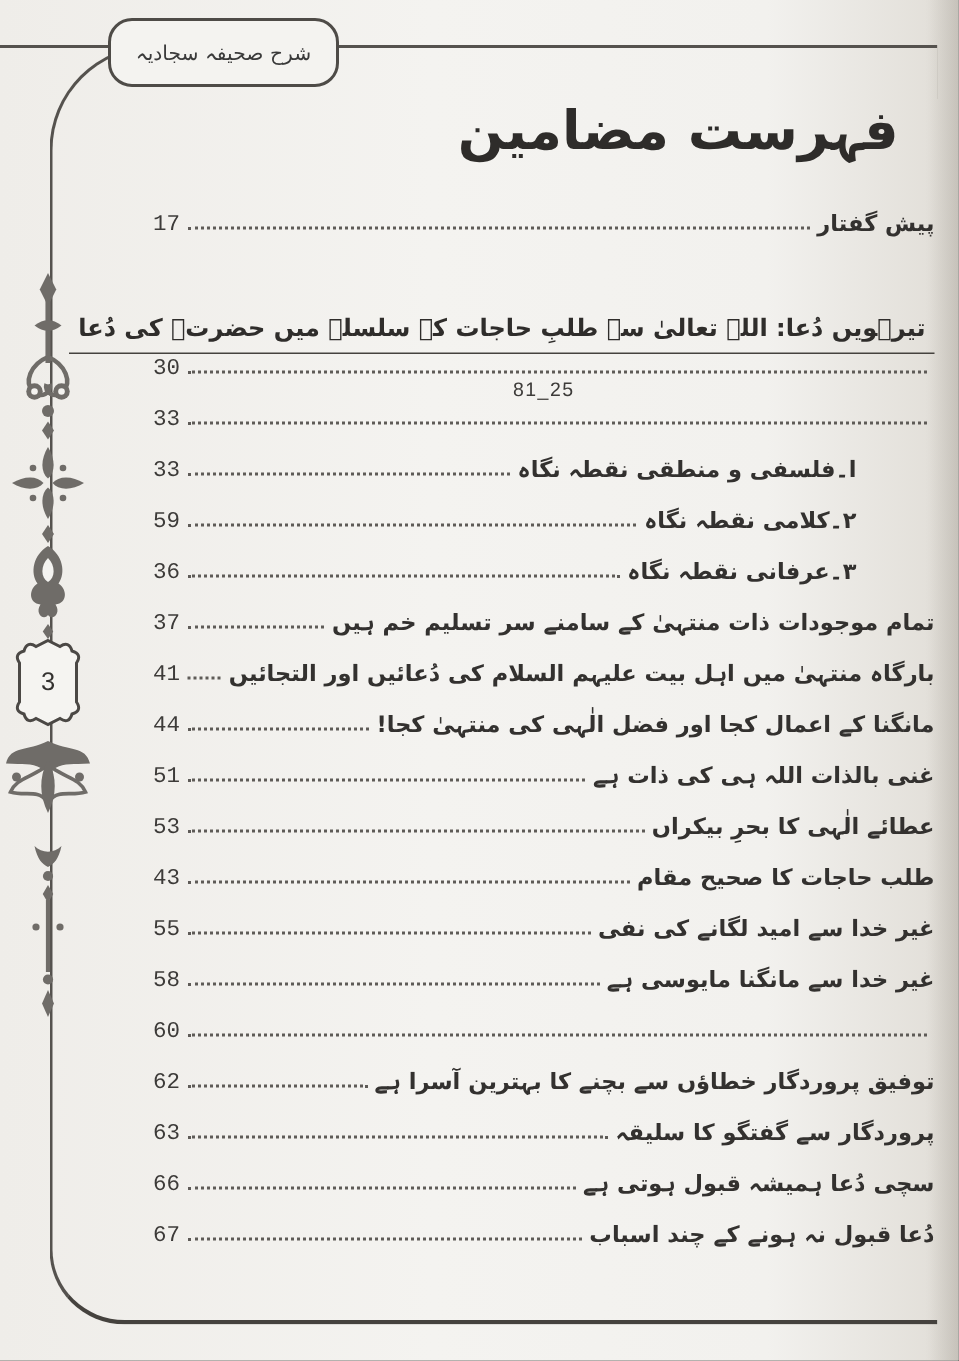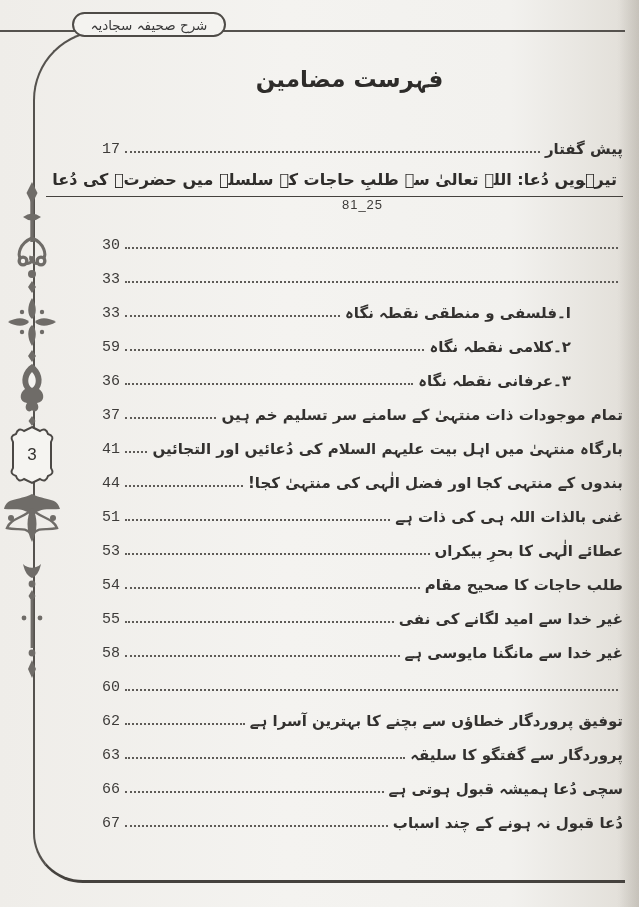--- a/index.html
+++ b/index.html
@@ -24,31 +24,31 @@
   }
   .frame {
     position:absolute; left:33px; top:30px; right:14px; bottom:24px;
     border-left:2px solid #55524e;
     border-top:2px solid #55524e;
     border-bottom:3px solid #45423e;
     border-right:none;
     border-radius:70px 0 0 50px;
   }
   .header-pill {
-    position:absolute; left:72px; top:12px; width:154px; height:25px;
+    position:absolute; left:72px; top:12px; width:154px; height:46px;
     background:#f4f3f0;
     border:2px solid #4e4b47;
     border-radius:16px;
     display:flex; align-items:center; justify-content:center;
     direction:rtl; font-size:13.5px; color:#3a3a3a; z-index:3;
   }
   .page-title {
     position:absolute; left:100px; right:40px; top:66px;
-    text-align:center; direction:rtl;
-    font-size:23px; font-weight:bold; color:#2e2c2a;
+    text-align:right; direction:rtl;
+    font-size:36px; font-weight:bold; color:#2e2c2a;
     letter-spacing:0.5px;
   }
   .toc {
     position:absolute; left:102px; right:16px; top:130px;
     direction:rtl;
   }
   .toc-row {
     height:34px;
     display:flex; align-items:flex-end;
     padding-bottom:7px;
@@ -71,23 +71,24 @@
   }
   .section-wrap {
     height:62px; text-align:center; padding-top:6px;
   }
   .section-heading {
     display:inline-block; direction:rtl;
     font-size:16px; font-weight:bold; color:#2f2d2b;
     border-bottom:1.5px solid #45423e;
     padding:0 6px 7px 6px;
     white-space:nowrap;
+    margin-top:39px;
   }
   .section-range {
-    margin-top:0;
+    margin-top:16px;
     font-family:"Liberation Sans", sans-serif;
     font-size:13px; letter-spacing:1px; color:#3d3b39;
     direction:ltr;
   }
   .ornament {
     position:absolute; left:4px; top:182px; width:56px; height:500px;
     z-index:2;
   }
   .badge {
     position:absolute; left:7px; top:425px; width:50px; height:60px; z-index:4;
@@ -225,41 +226,41 @@
       <span class="p">37</span>
     </div>
 
     <div class="toc-row">
       <span class="t">بارگاہ منتہیٰ میں اہل بیت علیہم السلام کی دُعائیں اور التجائیں</span>
       <span class="dots"></span>
       <span class="p">41</span>
     </div>
 
     <div class="toc-row">
-      <span class="t">بندوں کے منتہی کجا اور فضل الٰہی کی منتہیٰ کجا!</span>
+      <span class="t">مانگنا کے اعمال کجا اور فضل الٰہی کی منتہیٰ کجا!</span>
       <span class="dots"></span>
       <span class="p">44</span>
     </div>
 
     <div class="toc-row">
       <span class="t">غنی بالذات اللہ ہی کی ذات ہے</span>
       <span class="dots"></span>
       <span class="p">51</span>
     </div>
 
     <div class="toc-row">
       <span class="t">عطائے الٰہی کا بحرِ بیکراں</span>
       <span class="dots"></span>
       <span class="p">53</span>
     </div>
 
     <div class="toc-row">
       <span class="t">طلب حاجات کا صحیح مقام</span>
       <span class="dots"></span>
-      <span class="p">54</span>
+      <span class="p">43</span>
     </div>
 
     <div class="toc-row">
       <span class="t">غیر خدا سے امید لگانے کی نفی</span>
       <span class="dots"></span>
       <span class="p">55</span>
     </div>
 
     <div class="toc-row">
       <span class="t">غیر خدا سے مانگنا مایوسی ہے</span>

